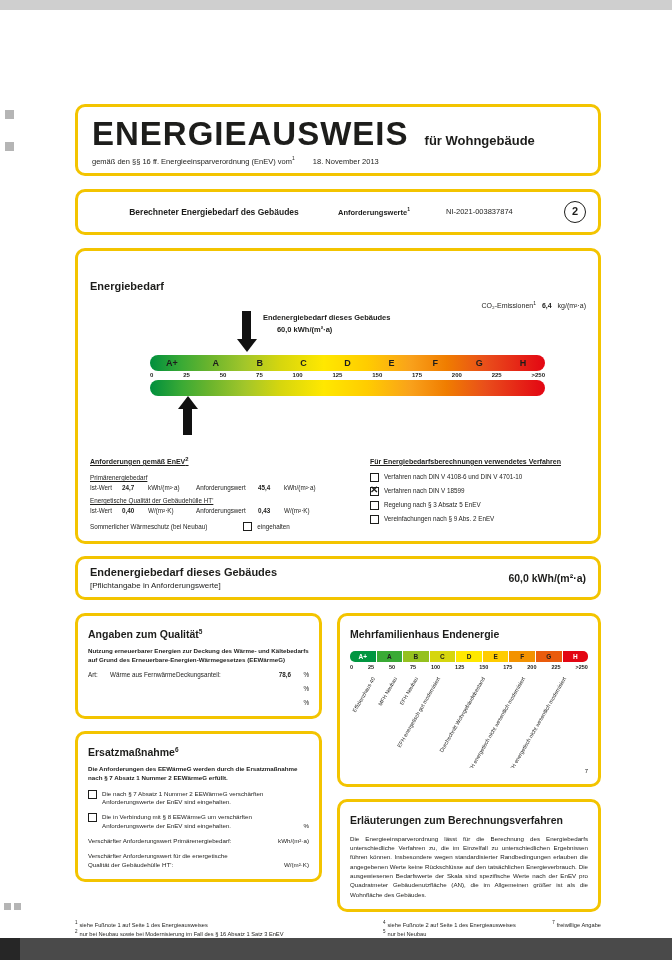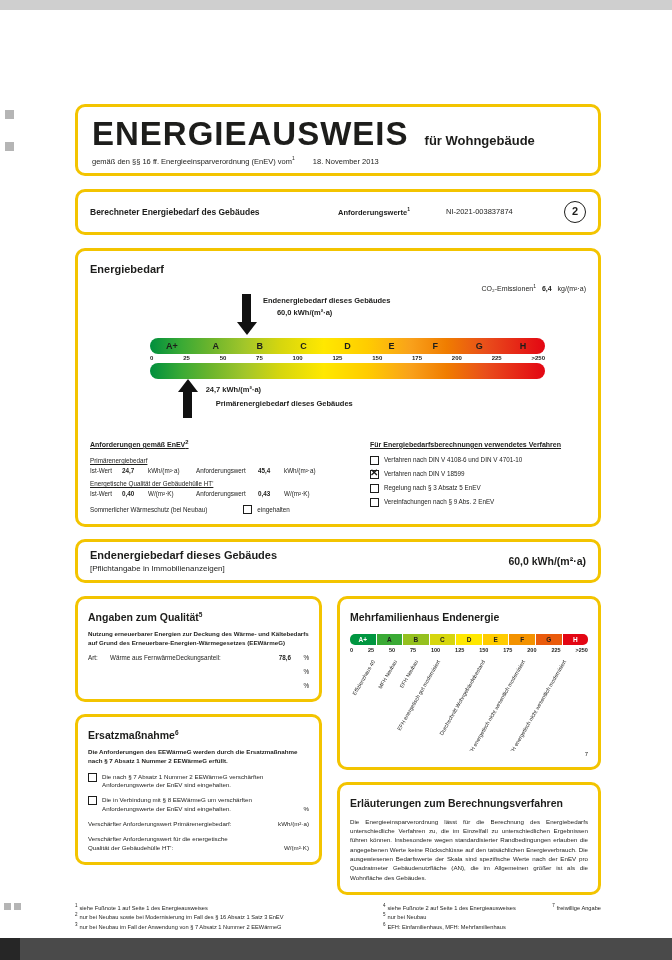--- a/index.html
+++ b/index.html
@@ -21,29 +21,29 @@
   .header-box{padding:8px 14px 7px;}
   .title-row{display:flex;align-items:baseline;gap:16px;}
   .main-title{font-size:33px;font-weight:bold;letter-spacing:1px;color:#1d1d1b;}
   .subtitle{font-size:13px;font-weight:bold;}
   .law-line{margin-top:2px;font-size:7.5px;}
   .law-line sup{font-size:5px;}
   .law-date{margin-left:16px;}
 
   
   .meta-box{margin-top:13px;padding:9px 12px;display:flex;align-items:center;}
-  .meta-label{font-weight:bold;font-size:8.5px;width:248px;}
+  .meta-label{font-weight:bold;font-size:8.5px;width:248px;text-align:center;}
   .reg{font-weight:bold;font-size:7.5px;width:108px;}
   .reg sup{font-size:5px;}
   .reg-value{font-size:7.5px;flex:1;}
   .page-badge{width:20px;height:20px;border:1.5px solid #1d1d1b;border-radius:50%;
               text-align:center;line-height:19px;font-weight:bold;font-size:11px;}
 
   
-  .eb-box{margin-top:13px;padding:8px 12px 10px;position:relative;}
+  .eb-box{margin-top:13px;padding:25px 12px 10px;position:relative;}
   .box-heading{font-weight:bold;font-size:11px;}
   .co2{display:block;text-align:right;font-size:7px;margin-top:6px;}
   .co2 b{margin:0 4px;}
   .co2 sup{font-size:5px;}
 
   .scale-inner{width:395px;margin-left:60px;position:relative;}
   .end-pointer{position:relative;height:46px;}
   .arrow-down{position:absolute;left:22%;top:2px;width:20px;}
   .arrow-down .stem{width:9px;height:28px;background:#111;margin:0 auto;}
   .arrow-down .head{width:0;height:0;border-left:10px solid transparent;border-right:10px solid transparent;border-top:13px solid #111;}
@@ -212,24 +212,20 @@
         <span>225</span>
         <span>&gt;250</span>
       </div>
       <div class="bar"></div>
 
       <div class="primary-pointer">
         <div class="arrow-up">
           <div class="head"></div>
             <div class="stem"></div>
         </div>
-        <div class="primary-texts">
-          <div class="l1">24,7 kWh/(m²·a)</div>
-          <div class="l2">Primärenergiebedarf dieses Gebäudes</div>
-        </div>
       </div>
     </div>
 
     <div class="eb-bottom">
       <div class="anf-col">
         <span class="sub-head">
           <span>Anforderungen gemäß EnEV</span><sup>2</sup>
         </span>
         <div class="group-label">Primärenergiebedarf</div>
         <div class="anf-row">
@@ -285,21 +281,21 @@
             </span>
           <span>Vereinfachungen nach § 9 Abs. 2 EnEV</span>
         </div>
       </div>
     </div>
   </div>
 
   <div class="box endband">
     <div>
       <div class="endband-title">Endenergiebedarf dieses Gebäudes</div>
-      <div class="endband-sub">[Pflichtangabe in Immobilienanzeigen]</div>
+      <div class="endband-sub">[Pflichtangabe in Anforderungswerte]</div>
     </div>
     <div class="endband-value">60,0 kWh/(m²·a)</div>
   </div>
 
   <div class="cols">
     <div class="col-left">
 
       <div class="box eew-box">
         <span class="sec-head">
           <span>Angaben zum Qualität</span><sup>5</sup>

